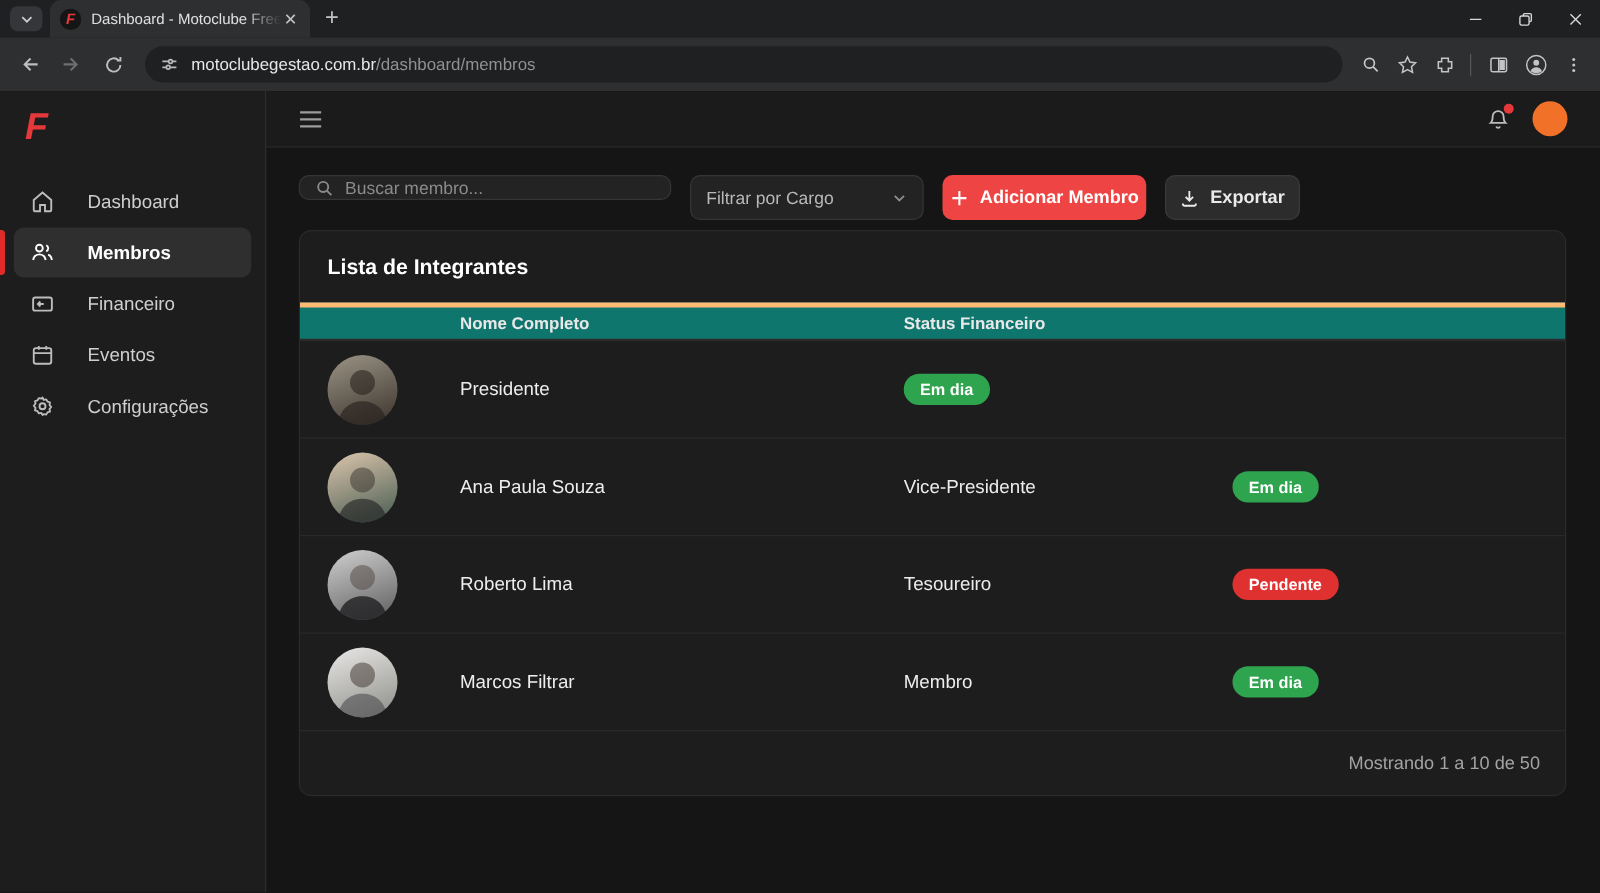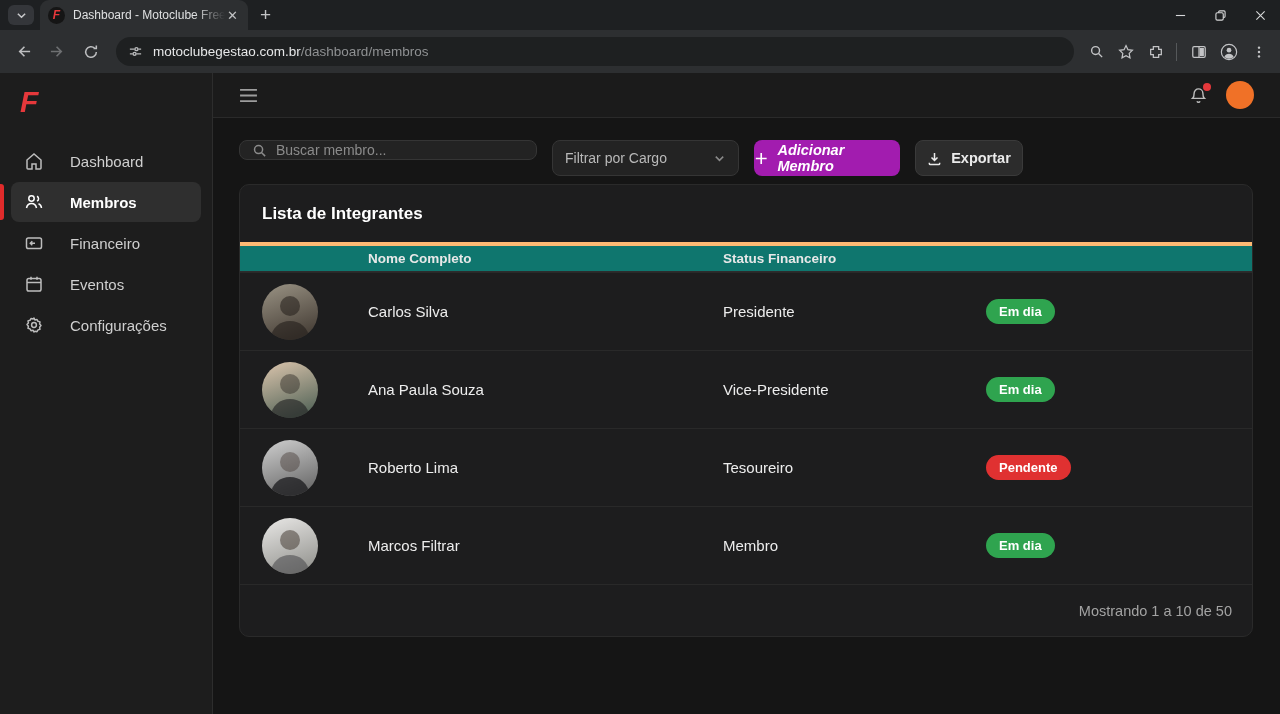--- a/index.html
+++ b/index.html
@@ -73,21 +73,21 @@
   .search-box svg { color:#8b8b8b; flex:0 0 auto; }
   .search-box input { background:transparent; border:none; outline:none; color:#dddddd;
     font-size:14px; margin-left:9px; width:100%; font-family:"Liberation Sans", sans-serif; }
   .search-box input::placeholder { color:#8b8b8b; }
   .select { width:187px; height:36px; background:#232323; border:1px solid #353535; border-radius:8px;
     display:flex; align-items:center; justify-content:space-between; padding:0 12px;
     color:#b9b9b9; font-size:14px; }
   .select svg { color:#8b8b8b; }
   .btn { height:36px; border-radius:8px; display:flex; align-items:center; justify-content:center;
     gap:9px; font-size:14.5px; font-weight:700; }
-  .btn-primary { width:146px; background:#a21caf; color:#ffffff;font-style:italic; }
+  .btn-primary { width:163px; background:#ef4444; color:#ffffff; }
   .btn-secondary { width:108px; background:#2c2c2c; border:1px solid #3a3a3a; color:#eaeaea; }
 
   
   .card { margin-top:8px; background:#1d1d1e; border:1px solid #2a2a2a; border-radius:10px;
     overflow:hidden; }
   .card-title { height:57px; display:flex; align-items:center; padding-left:22px; color:#ffffff;
     font-size:17px; font-weight:700; }
   .tgrid { display:grid; grid-template-columns:106px 355px 263px 1fr; align-items:center;
     padding-left:22px; }
   .thead { height:30px; background:#0f766e; border-top:4px solid #fdba74; border-bottom:1px solid #2c2c2d; }
@@ -322,21 +322,20 @@
 
           <div class="tgrid trow">
             <div>
                 <div class="avatar" style="background:linear-gradient(160deg,#918a7c 10%,#4a423a 85%)">
               <svg viewBox="0 0 56 56">
                     <circle cx="28" cy="22" r="10" fill="rgba(35,30,26,.55)"></circle>
                     <path d="M8 56c2-13 10-19 20-19s18 6 20 19z" fill="rgba(35,30,26,.6)"></path>
                   </svg>
             </div>
               </div>
-            <div class="td-name">Carlos Silva</div>
             <div class="td-role">Presidente</div>
             <div><span class="badge" data-status="em-dia">Em dia</span></div>
           </div>
 
           <div class="tgrid trow">
             <div>
                 <div class="avatar" style="background:linear-gradient(160deg,#cdbba4 10%,#5d6b5e 85%)">
               <svg viewBox="0 0 56 56">
                     <circle cx="28" cy="22" r="10" fill="rgba(45,40,35,.45)"></circle>
                     <path d="M8 56c2-13 10-19 20-19s18 6 20 19z" fill="rgba(30,30,32,.6)"></path>

